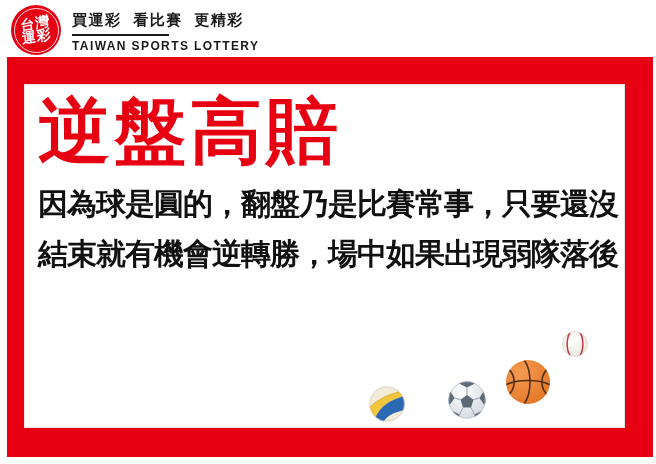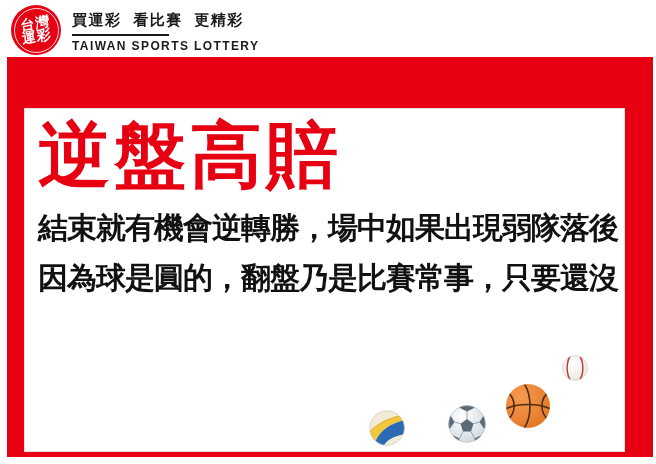--- a/index.html
+++ b/index.html
@@ -35,21 +35,21 @@
     font-size:12px; font-weight:bold; color:#1a1a1a;
     letter-spacing:1.4px; white-space:nowrap;
   }
 
   
   .red-frame {
     position:absolute; left:7px; top:57px; width:646px; height:400px;
     background:#e60012;
   }
   .card {
-    position:absolute; left:18px; top:52px; width:599px; height:342px;
+    position:absolute; left:18px; top:28px; width:599px; height:342px;
     background:#ffffff; outline:1px solid #e4e2e2;
   }
   .card-title {
     margin:6px 0 8px; padding-left:13px;
     font-size:72px; line-height:80px; font-weight:bold;
     color:#e60012; letter-spacing:4px; white-space:nowrap;
   }
   .card-body { padding:0 10px 0 13px; }
   .body-line {
     font-size:30px; line-height:50px; font-weight:bold;
@@ -79,22 +79,22 @@
     <div class="slogan">買運彩 看比賽 更精彩</div>
     <div class="brand-divider"></div>
     <div class="org-en">TAIWAN SPORTS LOTTERY</div>
   </div>
 </div>
 
 <div class="red-frame">
   <div class="card">
     <h1 class="card-title">逆盤高賠</h1>
     <div class="card-body">
+      <div class="body-line">因為球是圓的，翻盤乃是比賽常事，只要還沒</div>
       <div class="body-line">結束就有機會逆轉勝，場中如果出現弱隊落後</div>
-      <div class="body-line">因為球是圓的，翻盤乃是比賽常事，只要還沒</div>
     </div>
 
     <span class="ball ball-volleyball">
       <svg viewBox="0 0 36 36" xmlns="http://www.w3.org/2000/svg">
         <defs>
             <clipPath id="vb">
               <circle cx="18" cy="18" r="17.5"></circle>
             </clipPath>
           </defs>
         <g clip-path="url(#vb)">

